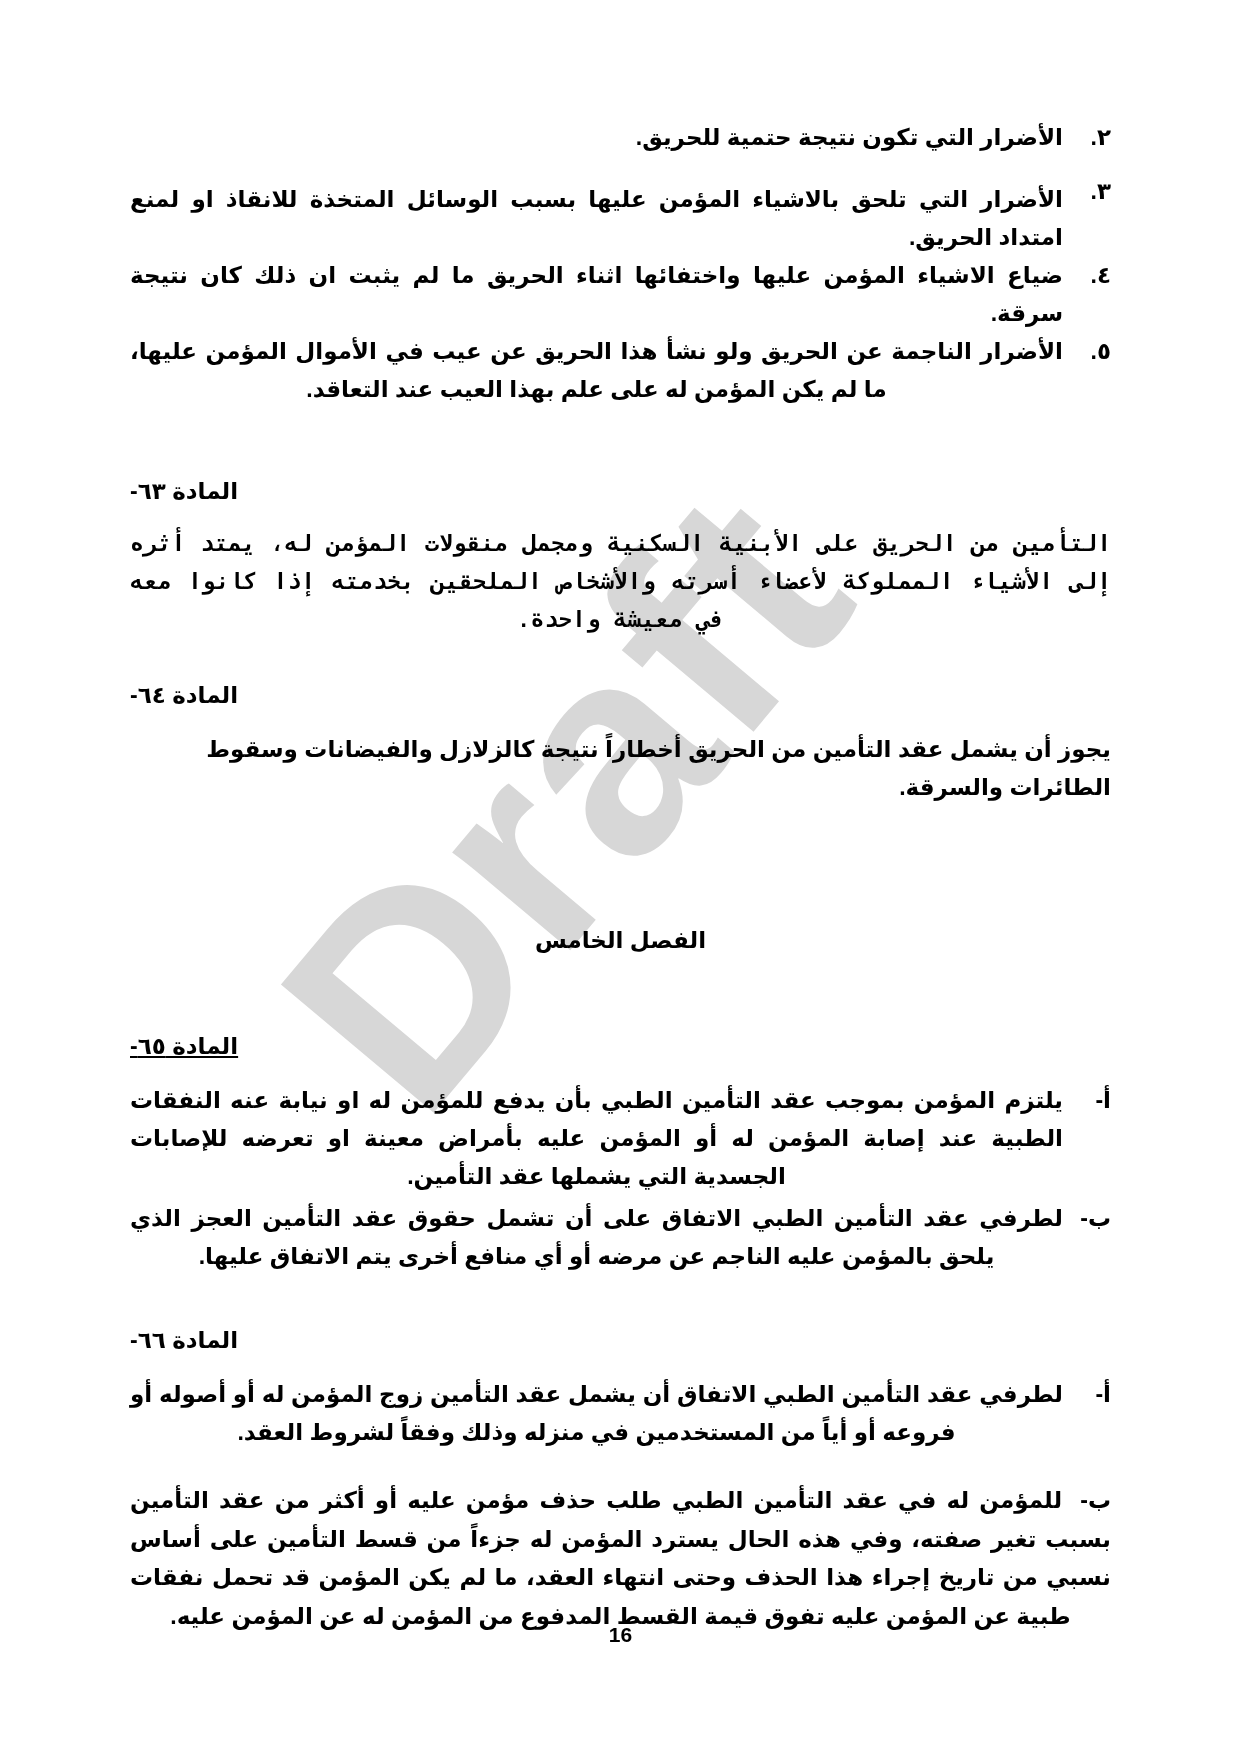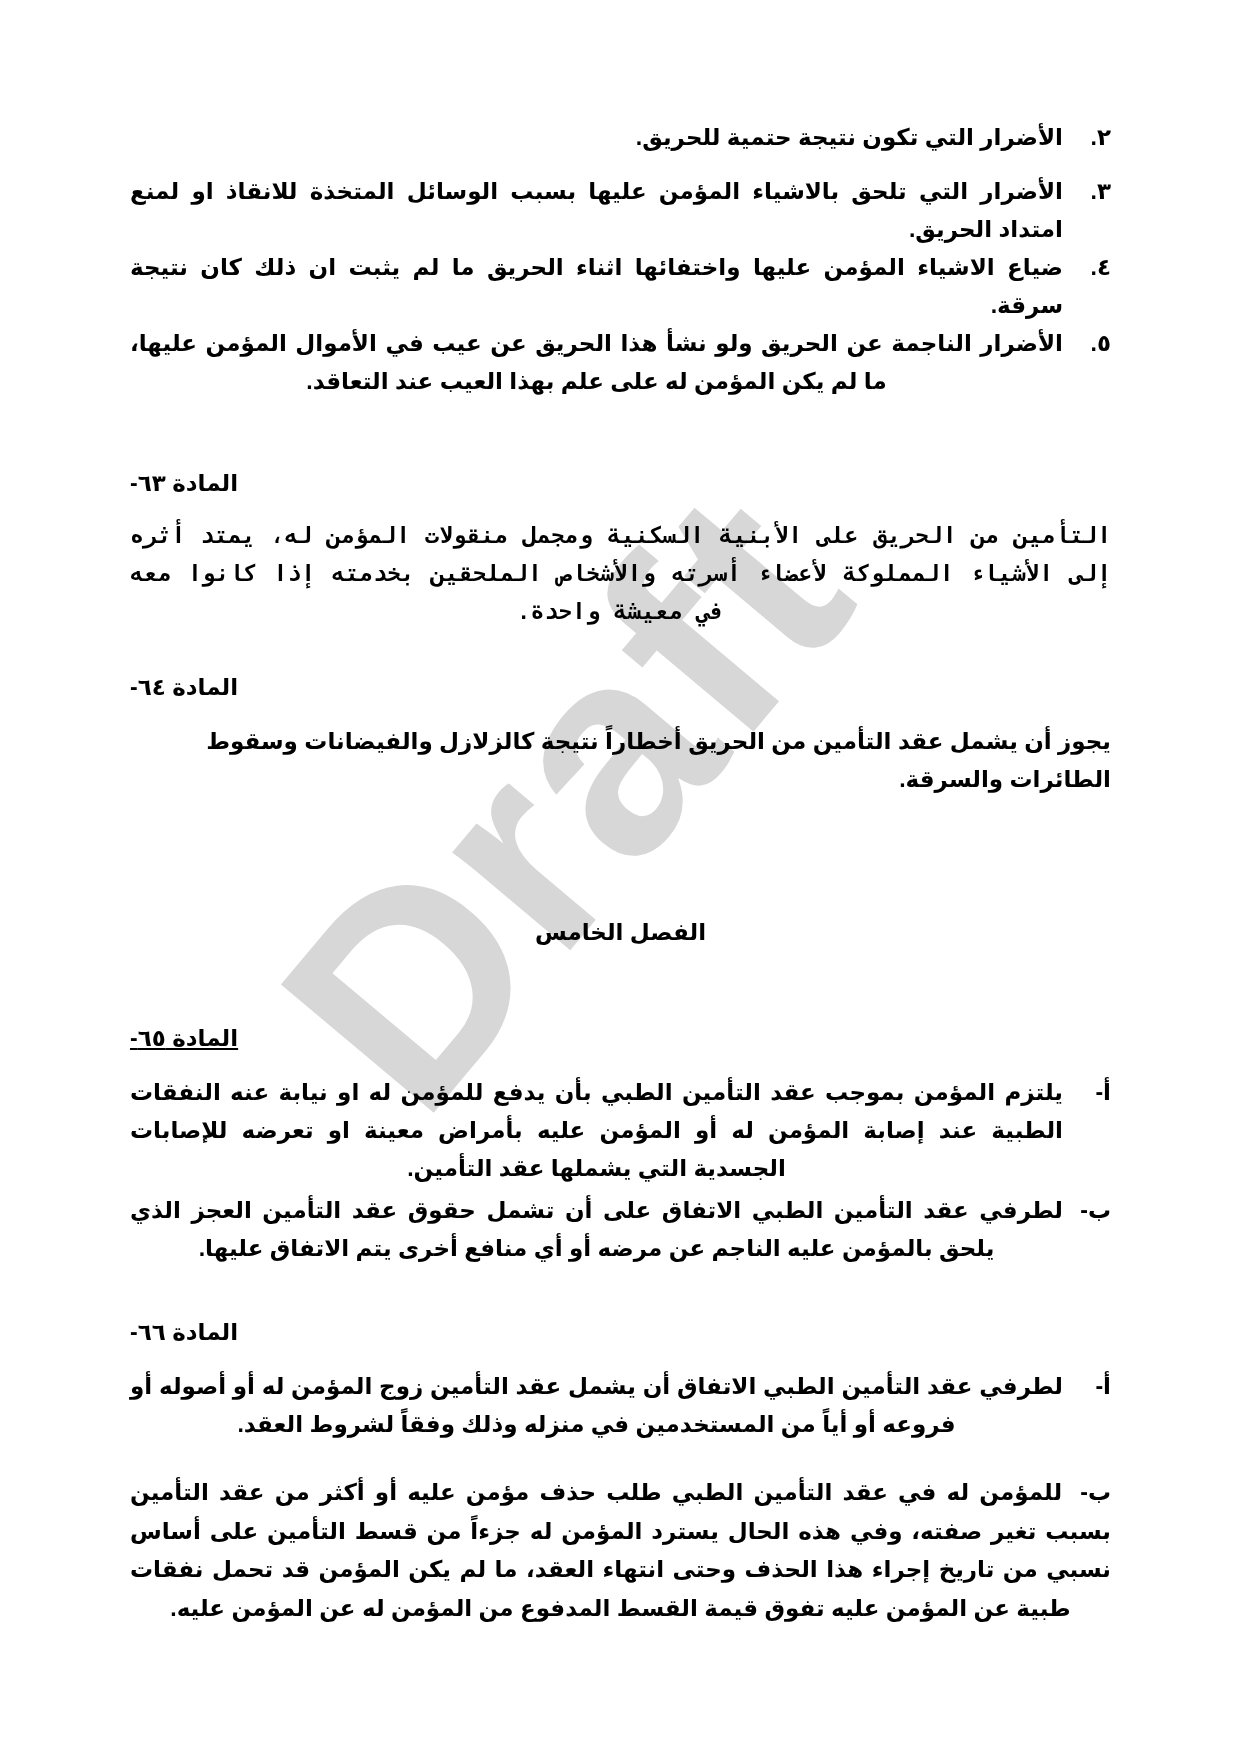--- a/index.html
+++ b/index.html
@@ -33,21 +33,21 @@
     left:130px;
     direction:rtl;
     z-index:1;
     font-size:23px;
     line-height:38px;
   }
   .li{display:flex;}
   .li .marker{flex:0 0 48px;text-align:right;}
   .li .text{flex:1;text-align:justify;}
   .center-last{text-align-last:center;}
-  .right-last{text-align-last:right;}
+  .right-last{text-align-last:right;margin-top:8px;}
   .single{text-align:right;}
   .mt-item3{margin-top:16px;}
   .article-heading{text-align:left;}
   .h63{margin-top:64px;}
   .body63{margin-top:16px;text-align:justify;text-align-last:center;font-family:Liberation Mono, monospace;}
   .h64{margin-top:36px;}
   .body64{margin-top:16px;text-align:right;}
   .chapter{margin-top:115px;text-align:center;}
   .h65{margin-top:68px;text-decoration:underline;}
   .items65{margin-top:16px;}
@@ -122,14 +122,15 @@
         <span class="text center-last">لطرفي عقد التأمين الطبي الاتفاق أن يشمل عقد التأمين زوج المؤمن له أو أصوله أو فروعه أو أياً من المستخدمين في منزله وذلك وفقاً لشروط العقد.</span>
       </div>
       <p class="par66b">
         <span class="marker-inline">ب-</span>
         <span>للمؤمن له في عقد التأمين الطبي طلب حذف مؤمن عليه أو أكثر من عقد التأمين بسبب تغير صفته، وفي هذه الحال يسترد المؤمن له جزءاً من قسط التأمين على أساس نسبي من تاريخ إجراء هذا الحذف وحتى انتهاء العقد، ما لم يكن المؤمن قد تحمل نفقات طبية عن المؤمن عليه تفوق قيمة القسط المدفوع من المؤمن له عن المؤمن عليه.</span>
       </p>
     </div>
 
   </div>
 
+  <div class="pagenum">16</div>
 
 </div>
 
 </body></html>

